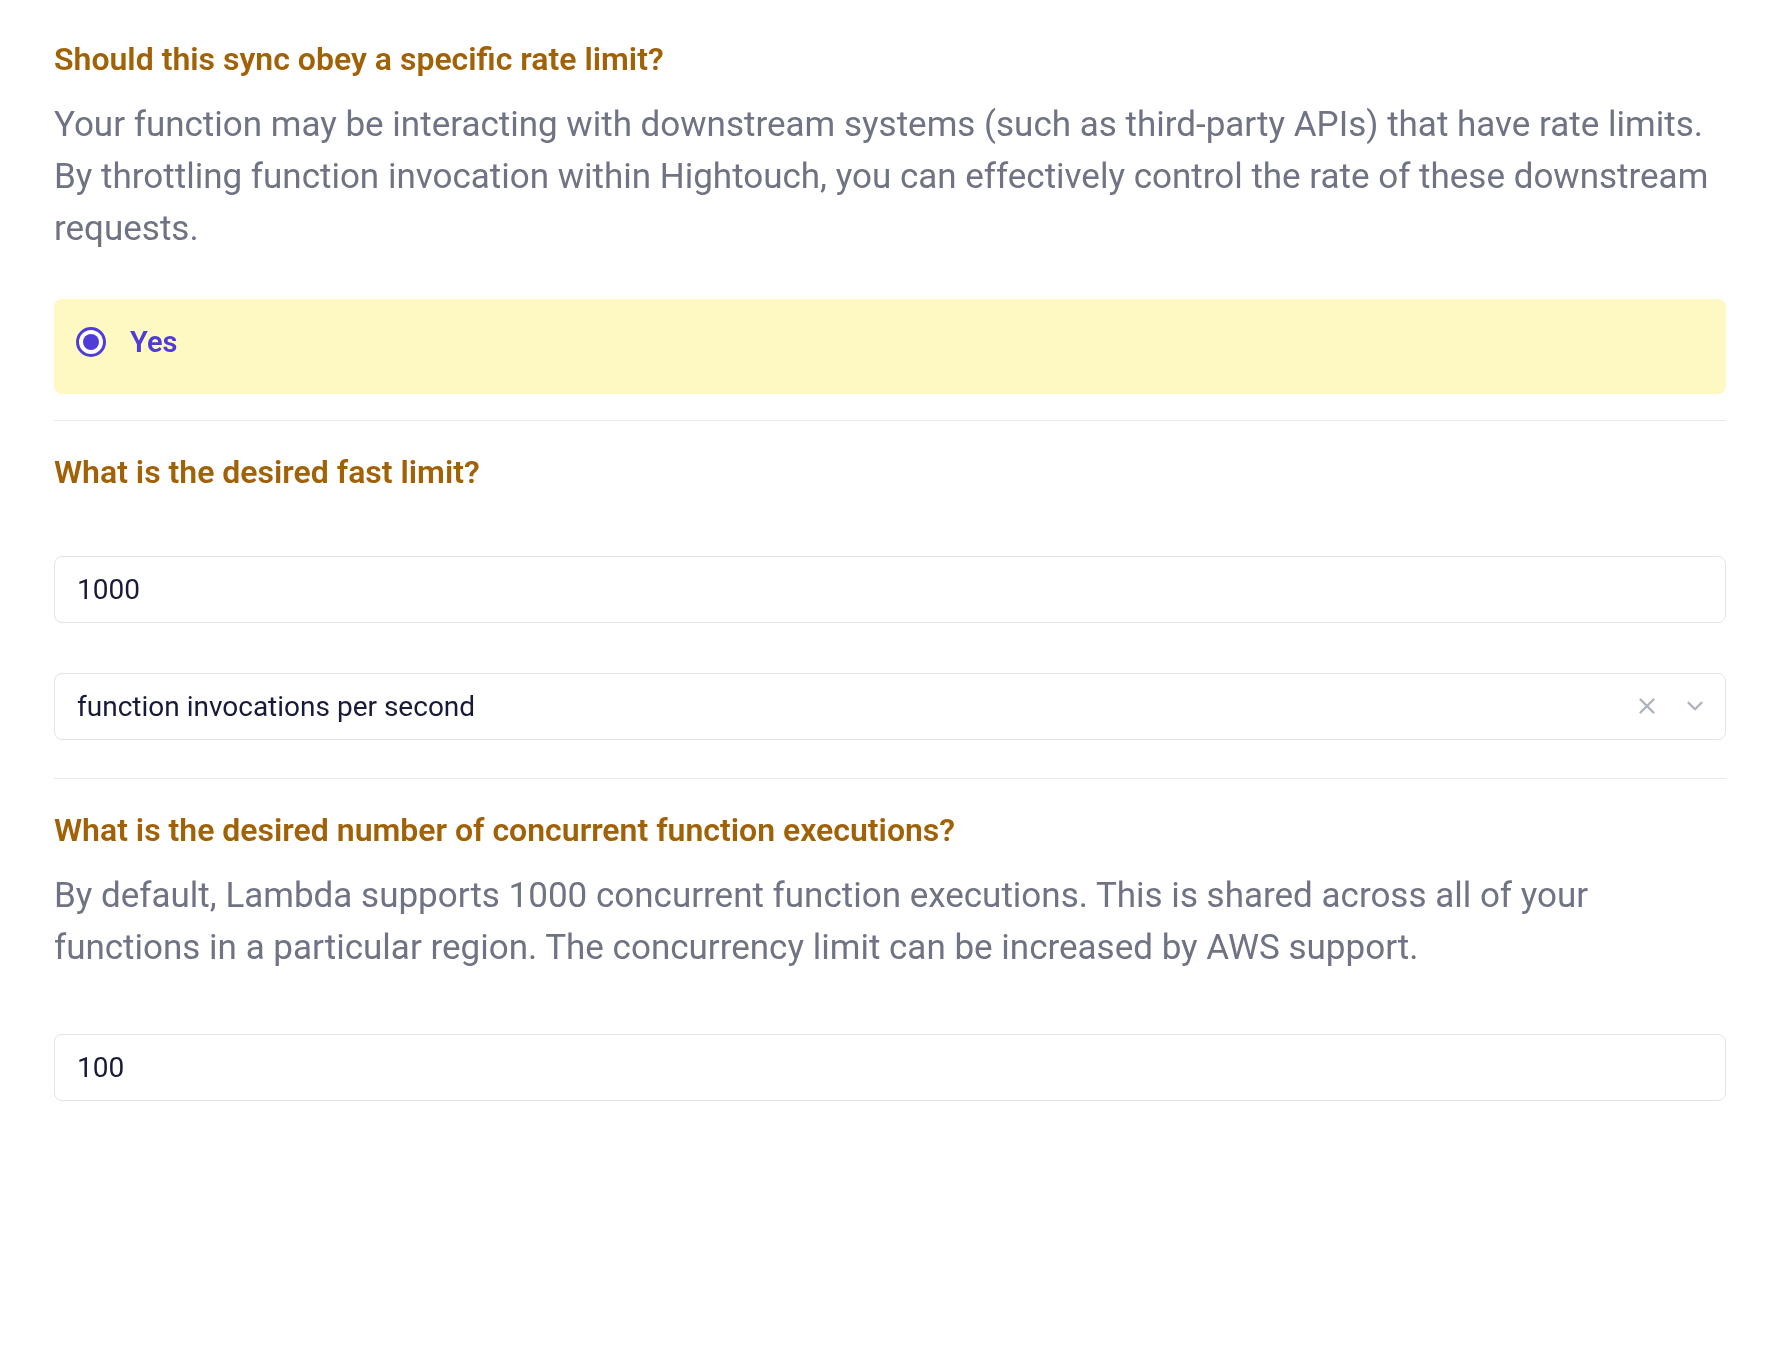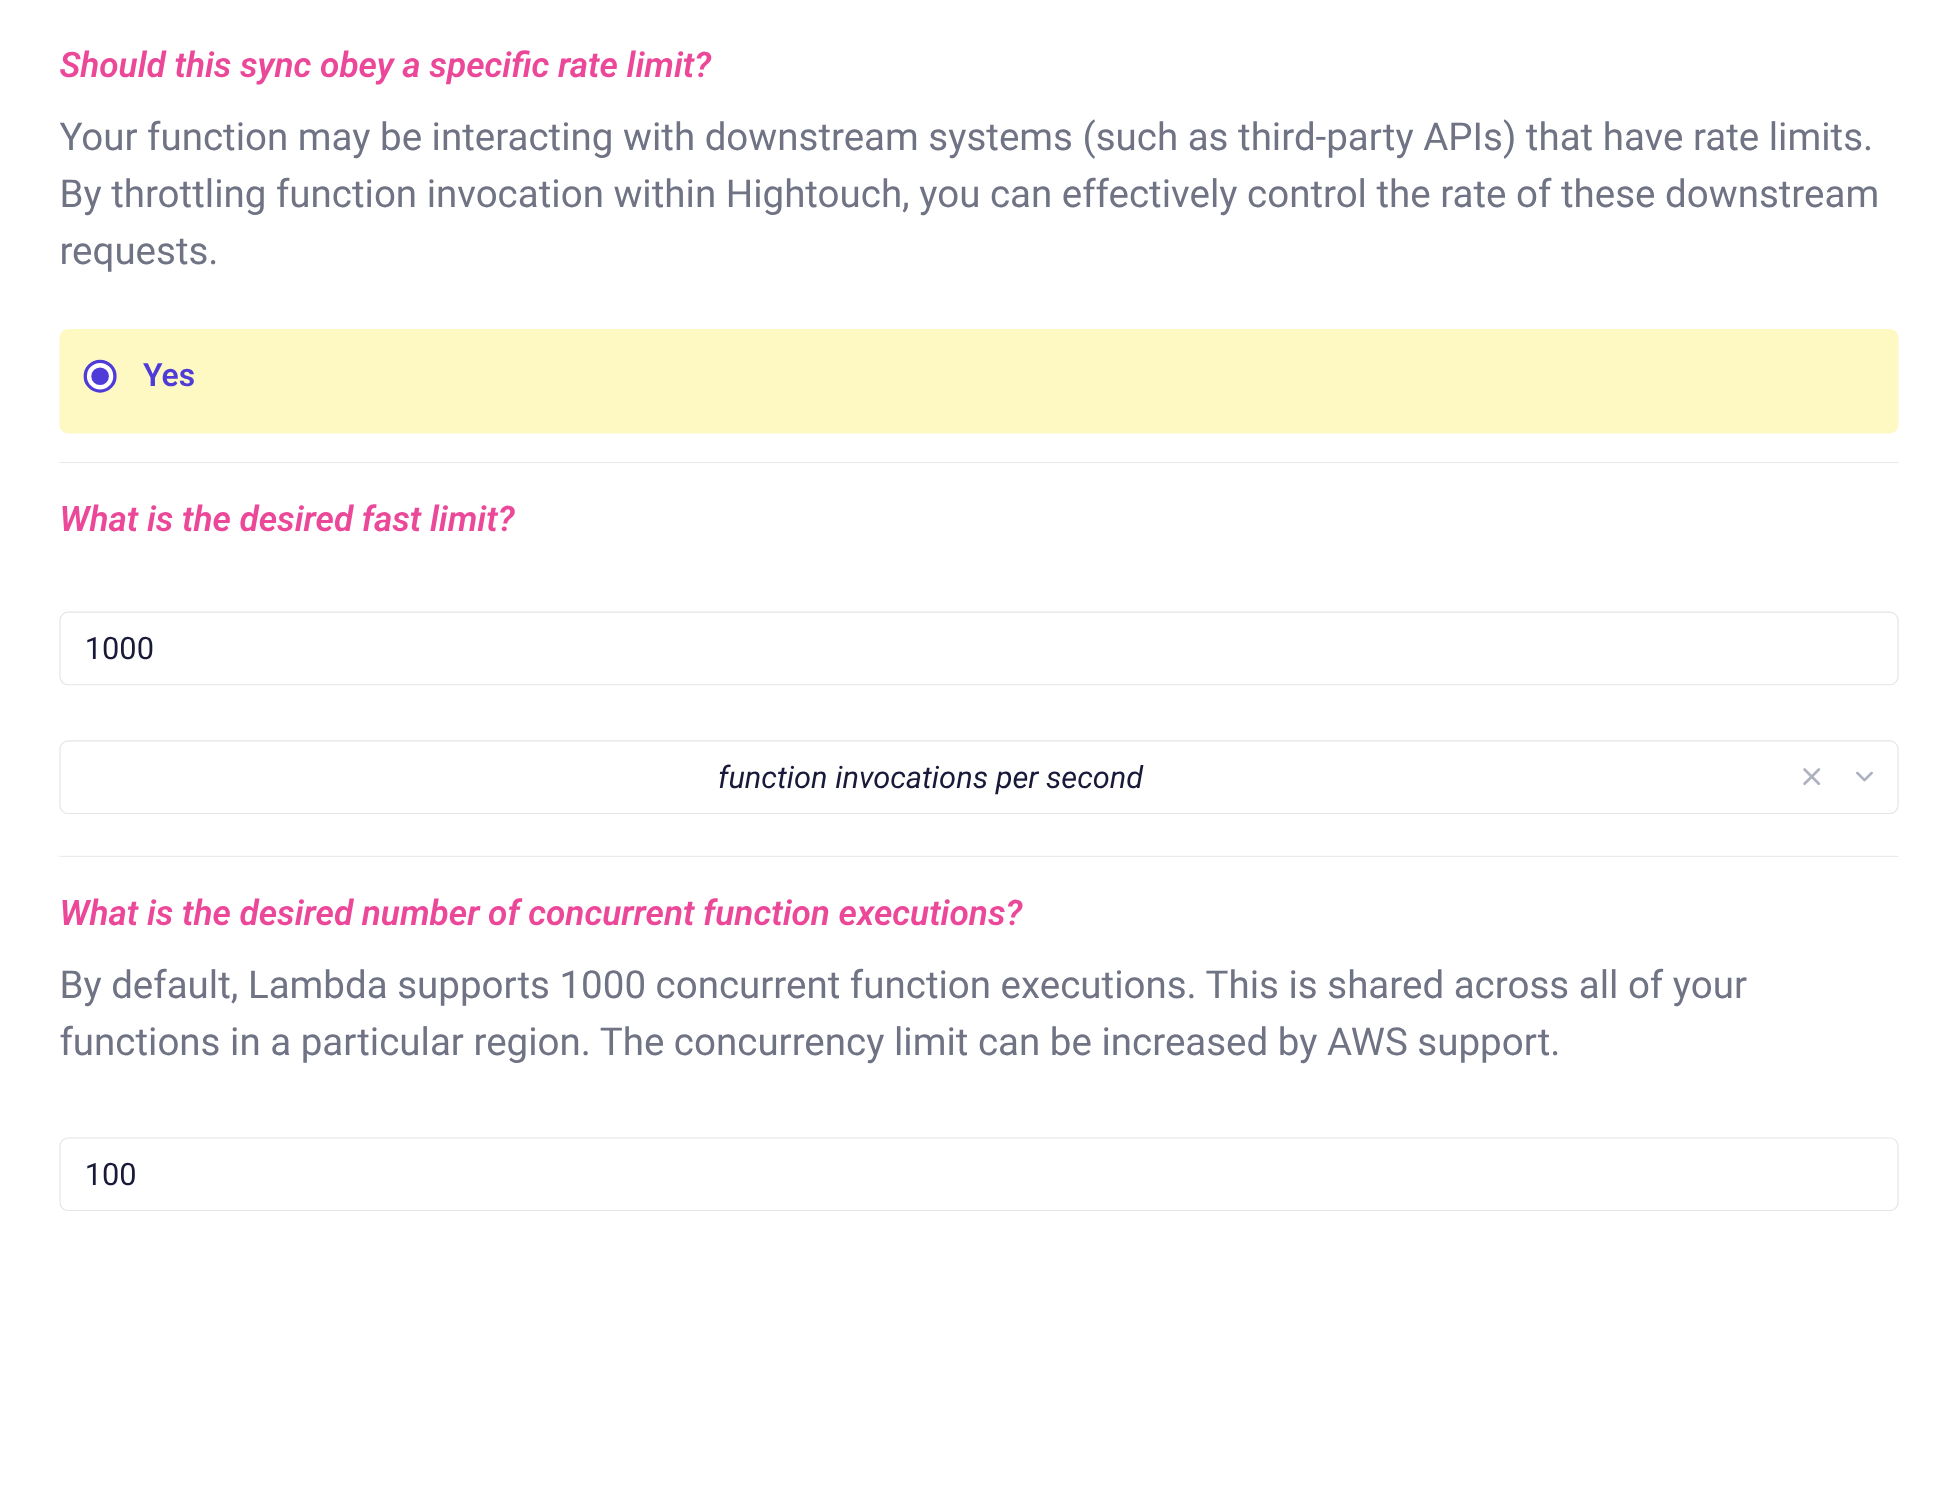--- a/index.html
+++ b/index.html
@@ -11,24 +11,23 @@
     font-family: -apple-system, BlinkMacSystemFont, "Segoe UI", Roboto, Helvetica, Arial, sans-serif;
     background: #ffffff;
     padding: 38px 54px;
     width: 1780px;
     color: #1a1a2e;
     transform-origin: top left;
   }
   .section-title {
     font-size: 32px;
     font-weight: 600;
-    color: #ec4899;
+    color: #a16207;
     margin-bottom: 18px;
     line-height: 1.35;
-    font-style: italic;
   }
   .section-description {
     font-size: 35px;
     color: #6f7384;
     line-height: 1.48;
     margin-bottom: 44px;
   }
   .radio-group {
     margin-bottom: 0;
   }
@@ -111,23 +110,22 @@
   }
   .select-display {
     width: 100%;
     font-size: 28px;
     color: #19193a;
     padding: 16px 110px 16px 22px;
     border: 1px solid #e3e3ea;
     border-radius: 8px;
     background: #fff;
     cursor: pointer;
-    text-align: center;
+    text-align: left;
     font-family: inherit;
-    font-style: italic;
   }
   .select-icons {
     position: absolute;
     right: 14px;
     top: 50%;
     transform: translateY(-50%);
     display: flex;
     align-items: center;
     gap: 14px;
   }

